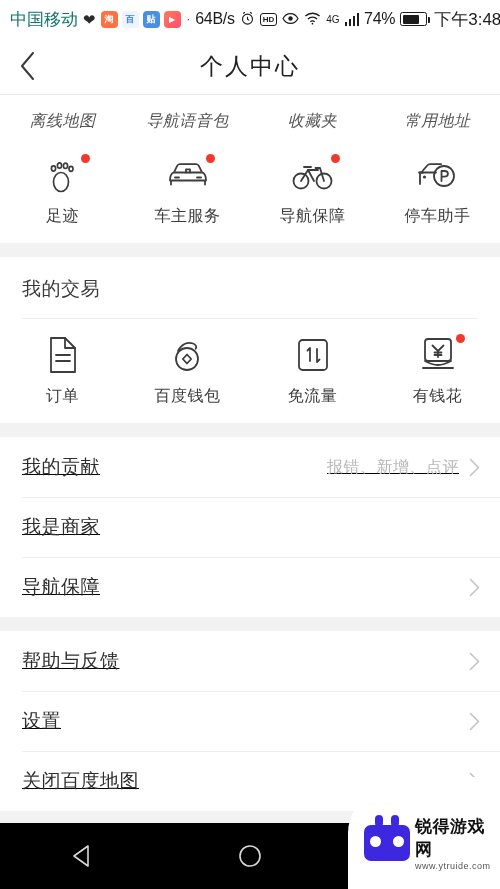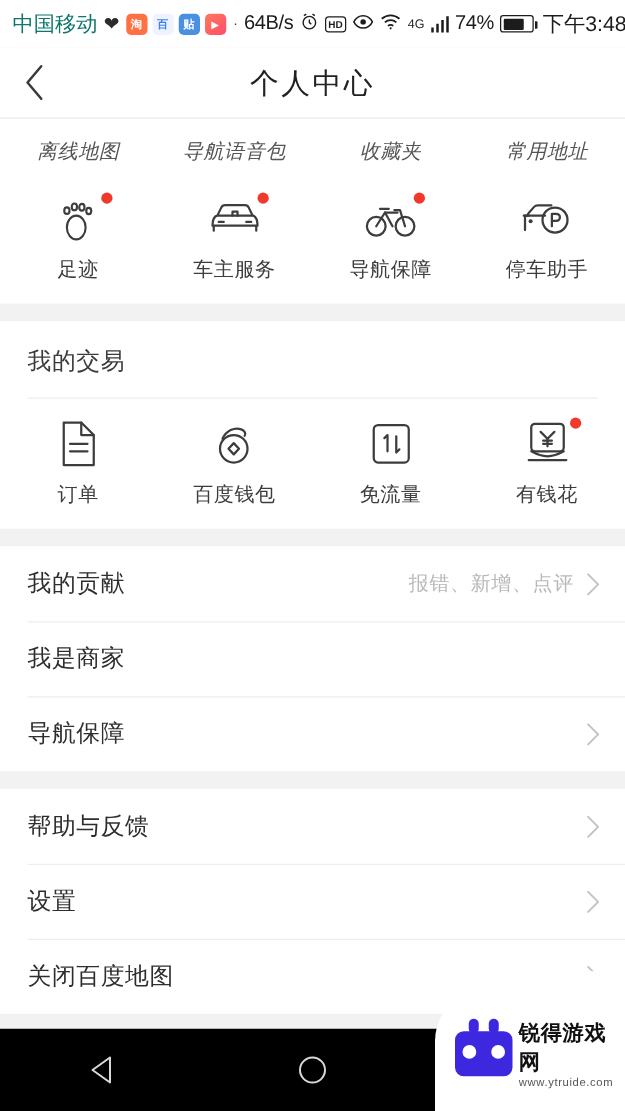--- a/index.html
+++ b/index.html
@@ -72,21 +72,21 @@
               justify-content:center; }
   .iconwrap svg { display:block; }
   .dot { position:absolute; width:9px; height:9px; border-radius:50%; background:#f0392b;
          top:1px; right:-4px; }
   .lbl { font-size:16px; color:#3d3d3d; margin-top:9px; letter-spacing:0.5px; }
 
   .section-title { font-size:19px; color:#3a3a3a; padding:19px 22px 16px; letter-spacing:0.5px; }
   .hr { height:1px; background:#eeeeee; margin:0 22px; }
 
   
-  .list { background:#fff; }
+  .list { background:#fff;text-decoration:underline; }
   .row { height:60px; display:flex; align-items:center; padding:0 20px 0 22px; cursor:pointer;
          position:relative; }
   .row + .row::before { content:""; position:absolute; left:22px; right:0; top:0; height:1px;
                         background:#eeeeee; }
   .row-label { font-size:19px; color:#2e2e2e; letter-spacing:0.5px; }
   .row-right { margin-left:auto; display:flex; align-items:center; gap:10px;text-align:center; }
   .row-sub { font-size:16px; color:#b8b8b8; letter-spacing:0.5px; }
   .chev { color:#c3c3c3; }
   .chev svg{ display:block; }
 

